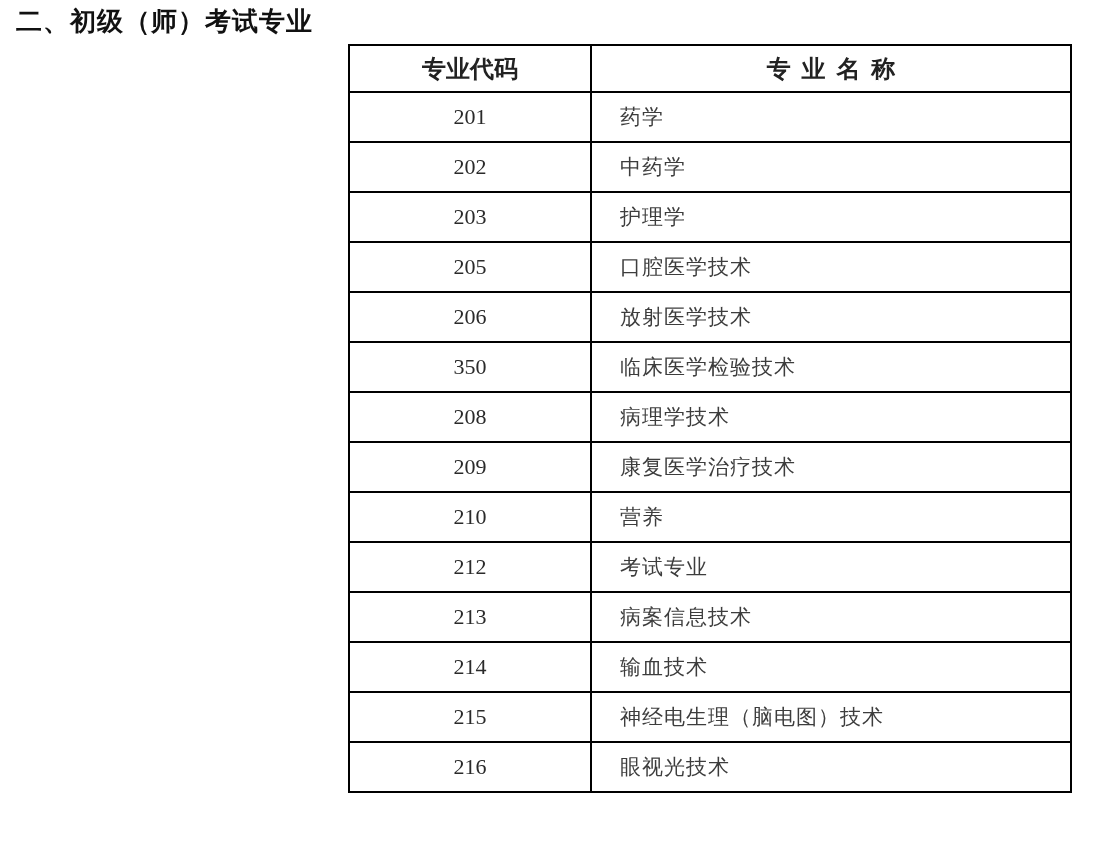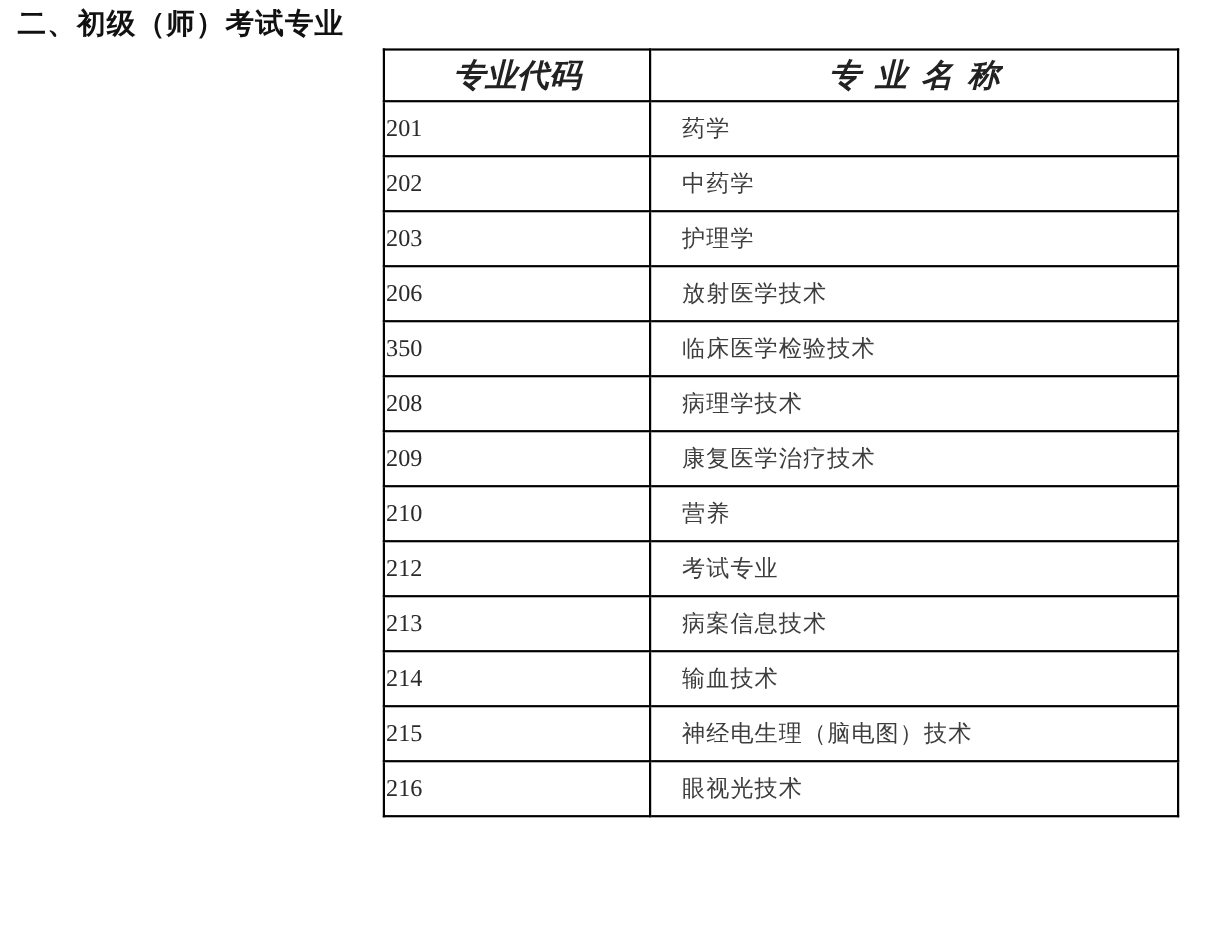--- a/index.html
+++ b/index.html
@@ -39,36 +39,35 @@
   table.majors th,
   table.majors td {
     border: 2px solid #000000;
     vertical-align: middle;
     overflow: hidden;
     white-space: nowrap;
   }
   table.majors th {
     height: 45px;
     font-family: "Liberation Sans", sans-serif;
-    font-size: 29px;
+    font-size: 24px;
     font-weight: bold;
     color: #222222;
     text-align: center;
     padding: 0;
-    font-style: italic;
   }
   table.majors th.spaced {
     letter-spacing: 0.45em;
     text-indent: 0.45em; 
   }
   table.majors td {
     height: 46px;
   }
   td.code {
-    text-align: left;
+    text-align: center;
     font-family: "Liberation Serif", serif;
     font-size: 22px;
     color: #2a2a2a;
   }
   td.name {
     text-align: left;
     padding-left: 28px;
     font-family: Liberation Serif, serif;
     font-size: 21px;
     font-weight: normal;
@@ -97,20 +96,24 @@
     <td class="code">201</td>
     <td class="name">药学</td>
   </tr>
       <tr>
     <td class="code">202</td>
     <td class="name">中药学</td>
   </tr>
       <tr>
     <td class="code">203</td>
     <td class="name">护理学</td>
+  </tr>
+      <tr>
+    <td class="code">205</td>
+    <td class="name">口腔医学技术</td>
   </tr>
       <tr>
     <td class="code">206</td>
     <td class="name">放射医学技术</td>
   </tr>
       <tr>
     <td class="code">350</td>
     <td class="name">临床医学检验技术</td>
   </tr>
       <tr>

